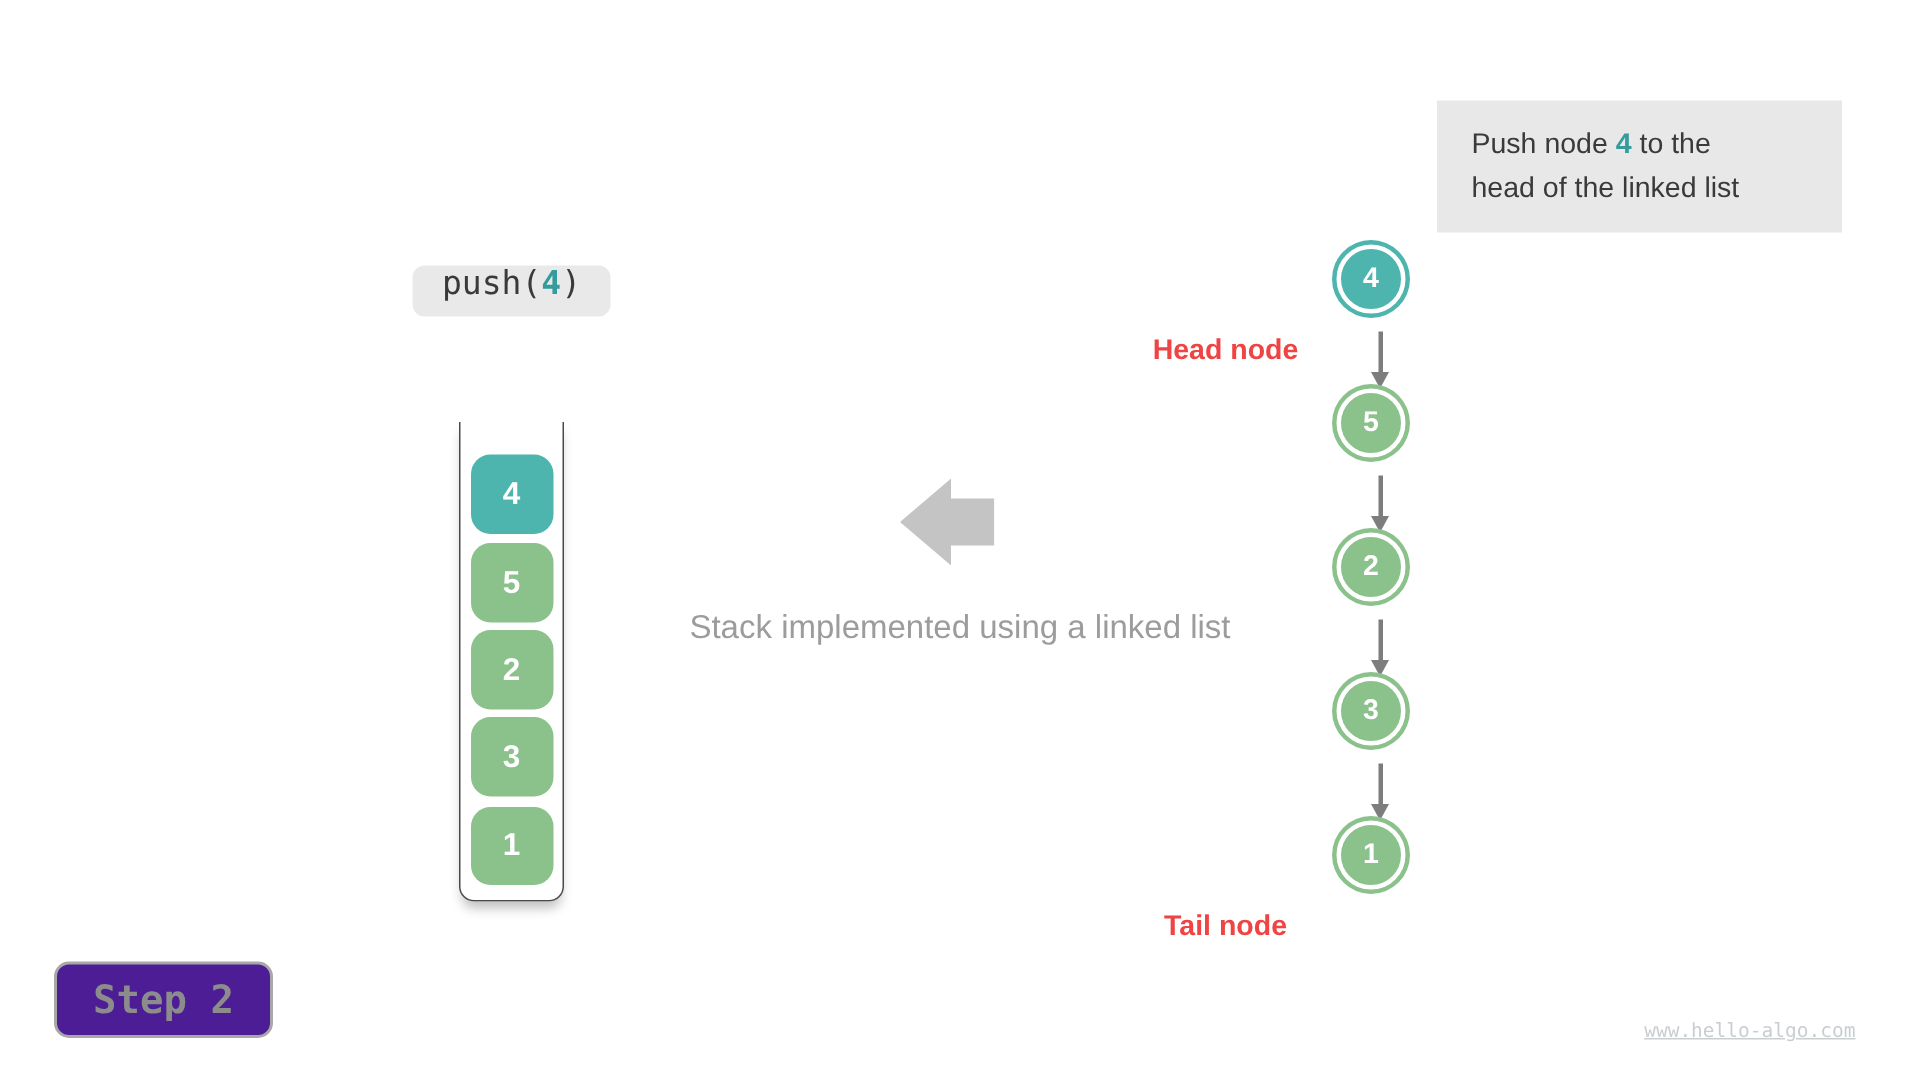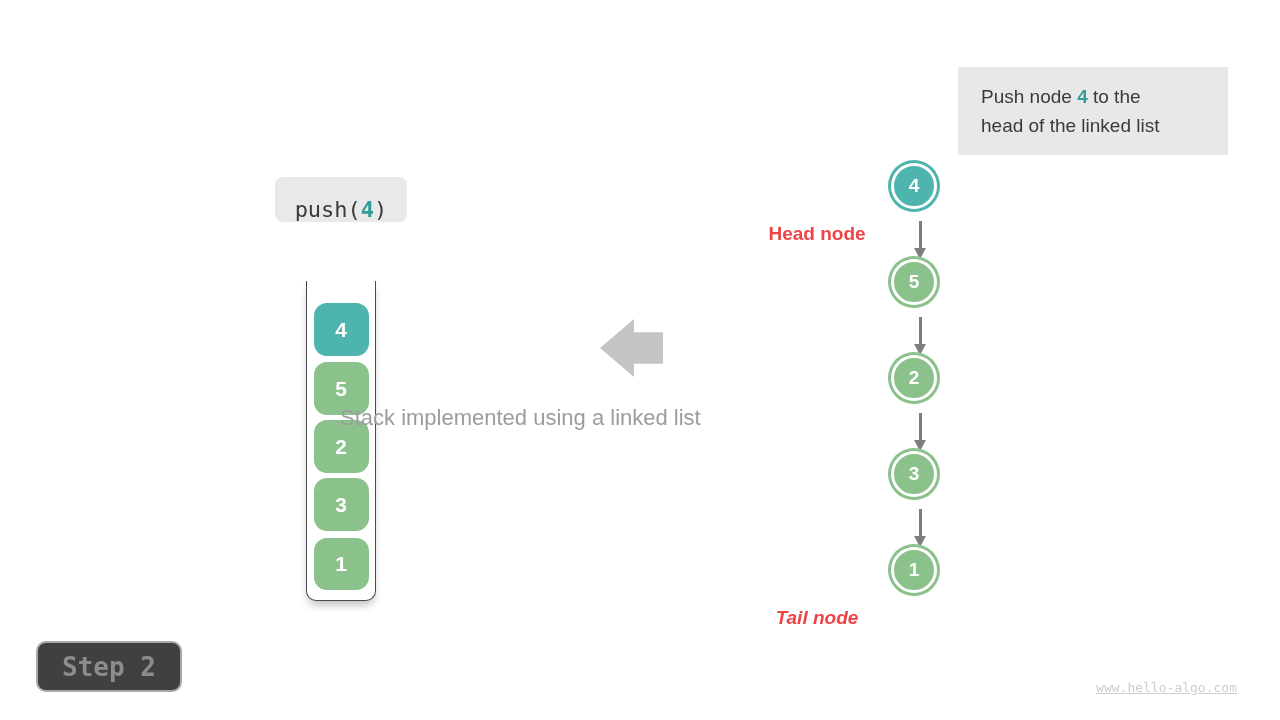--- a/index.html
+++ b/index.html
@@ -10,23 +10,23 @@
   .callout {
     position:absolute; left:958px; top:67px; width:270px; height:88px;
     background:#e8e8e8; border-radius:0;
     padding:15px 45px 0 23px;
     font-size:19px; line-height:29px; color:#3a3a3a;
   }
   .accent { color:var(--accentText); font-weight:bold; }
 
   
   .code-badge {
-    position:absolute; left:275px; top:177px; width:132px; height:45px;
+    position:absolute; left:275px; top:177px; width:132px; height:34px;
     background:#e9e9e9; border-radius:8px;
-    display:flex; align-items:flex-end; justify-content:center;
+    display:flex; align-items:flex-start; justify-content:center;
     font-family:"DejaVu Sans Mono", monospace; font-size:22px; color:#3a3a3a;
   }
 
   
   .stack {
     position:absolute; left:306px; top:281px; width:70px; height:320px;
     border-left:1.5px solid #4a4a4a; border-right:1.5px solid #4a4a4a;
     border-bottom:1.5px solid #4a4a4a;
     border-radius:0 0 10px 10px;
     background:#ffffff;
@@ -44,21 +44,21 @@
   
   .block-arrow {
     position:absolute; left:600px; top:319px; width:63px; height:58px;
     background:#c4c4c4;
     clip-path:polygon(0 50%, 54% 0%, 54% 23%, 100% 23%, 100% 77%, 54% 77%, 54% 100%);
   }
 
   
   .caption {
     position:absolute; left:340px; top:404px; width:600px;
-    font-size:22px; line-height:28px; color:#9c9c9c;
+    text-align:center; font-size:22px; line-height:28px; color:#9c9c9c;
   }
 
   
   .ll-node {
     position:absolute; left:891px; width:46px; height:46px;
     border-radius:50%; border:3px solid #ffffff;
     background:var(--green); box-shadow:0 0 0 3px var(--green);
     display:flex; align-items:center; justify-content:center;
     color:#ffffff; font-size:19px; font-weight:bold;
   }
@@ -73,26 +73,26 @@
   .ll-arrow::after {
     content:""; position:absolute; left:0; bottom:0; width:0; height:0;
     border-left:6.5px solid transparent; border-right:6.5px solid transparent;
     border-top:11px solid #7d7d7d;
   }
 
   .ll-label {
     position:absolute; left:697px; width:240px; text-align:center;
     font-size:19px; line-height:23px; font-weight:bold; color:#ef4444;margin-top:41px;
   }
-  .head-label{top:181px;} .tail-label{top:565px;font-style:italic;}
+  .head-label{top:181px;} .tail-label{top:565px;}
 
   
   .step-badge {
     position:absolute; left:36px; top:641px; width:146px; height:51px;
-    background:#404040; border:2px solid #a8a8a8; border-radius:10px;
+    background:#4c1d95; border:2px solid #a8a8a8; border-radius:10px;
     display:flex; align-items:center; justify-content:center;
     font-family:"DejaVu Sans Mono", monospace; font-size:26px; font-weight:bold; color:#8c8c8c;
   }
 
   
   .watermark {
     position:absolute; right:43px; bottom:25px;
     font-family:"DejaVu Sans Mono", monospace; font-size:13px; color:#c9ced1;text-decoration:underline;
   }
 </style>

